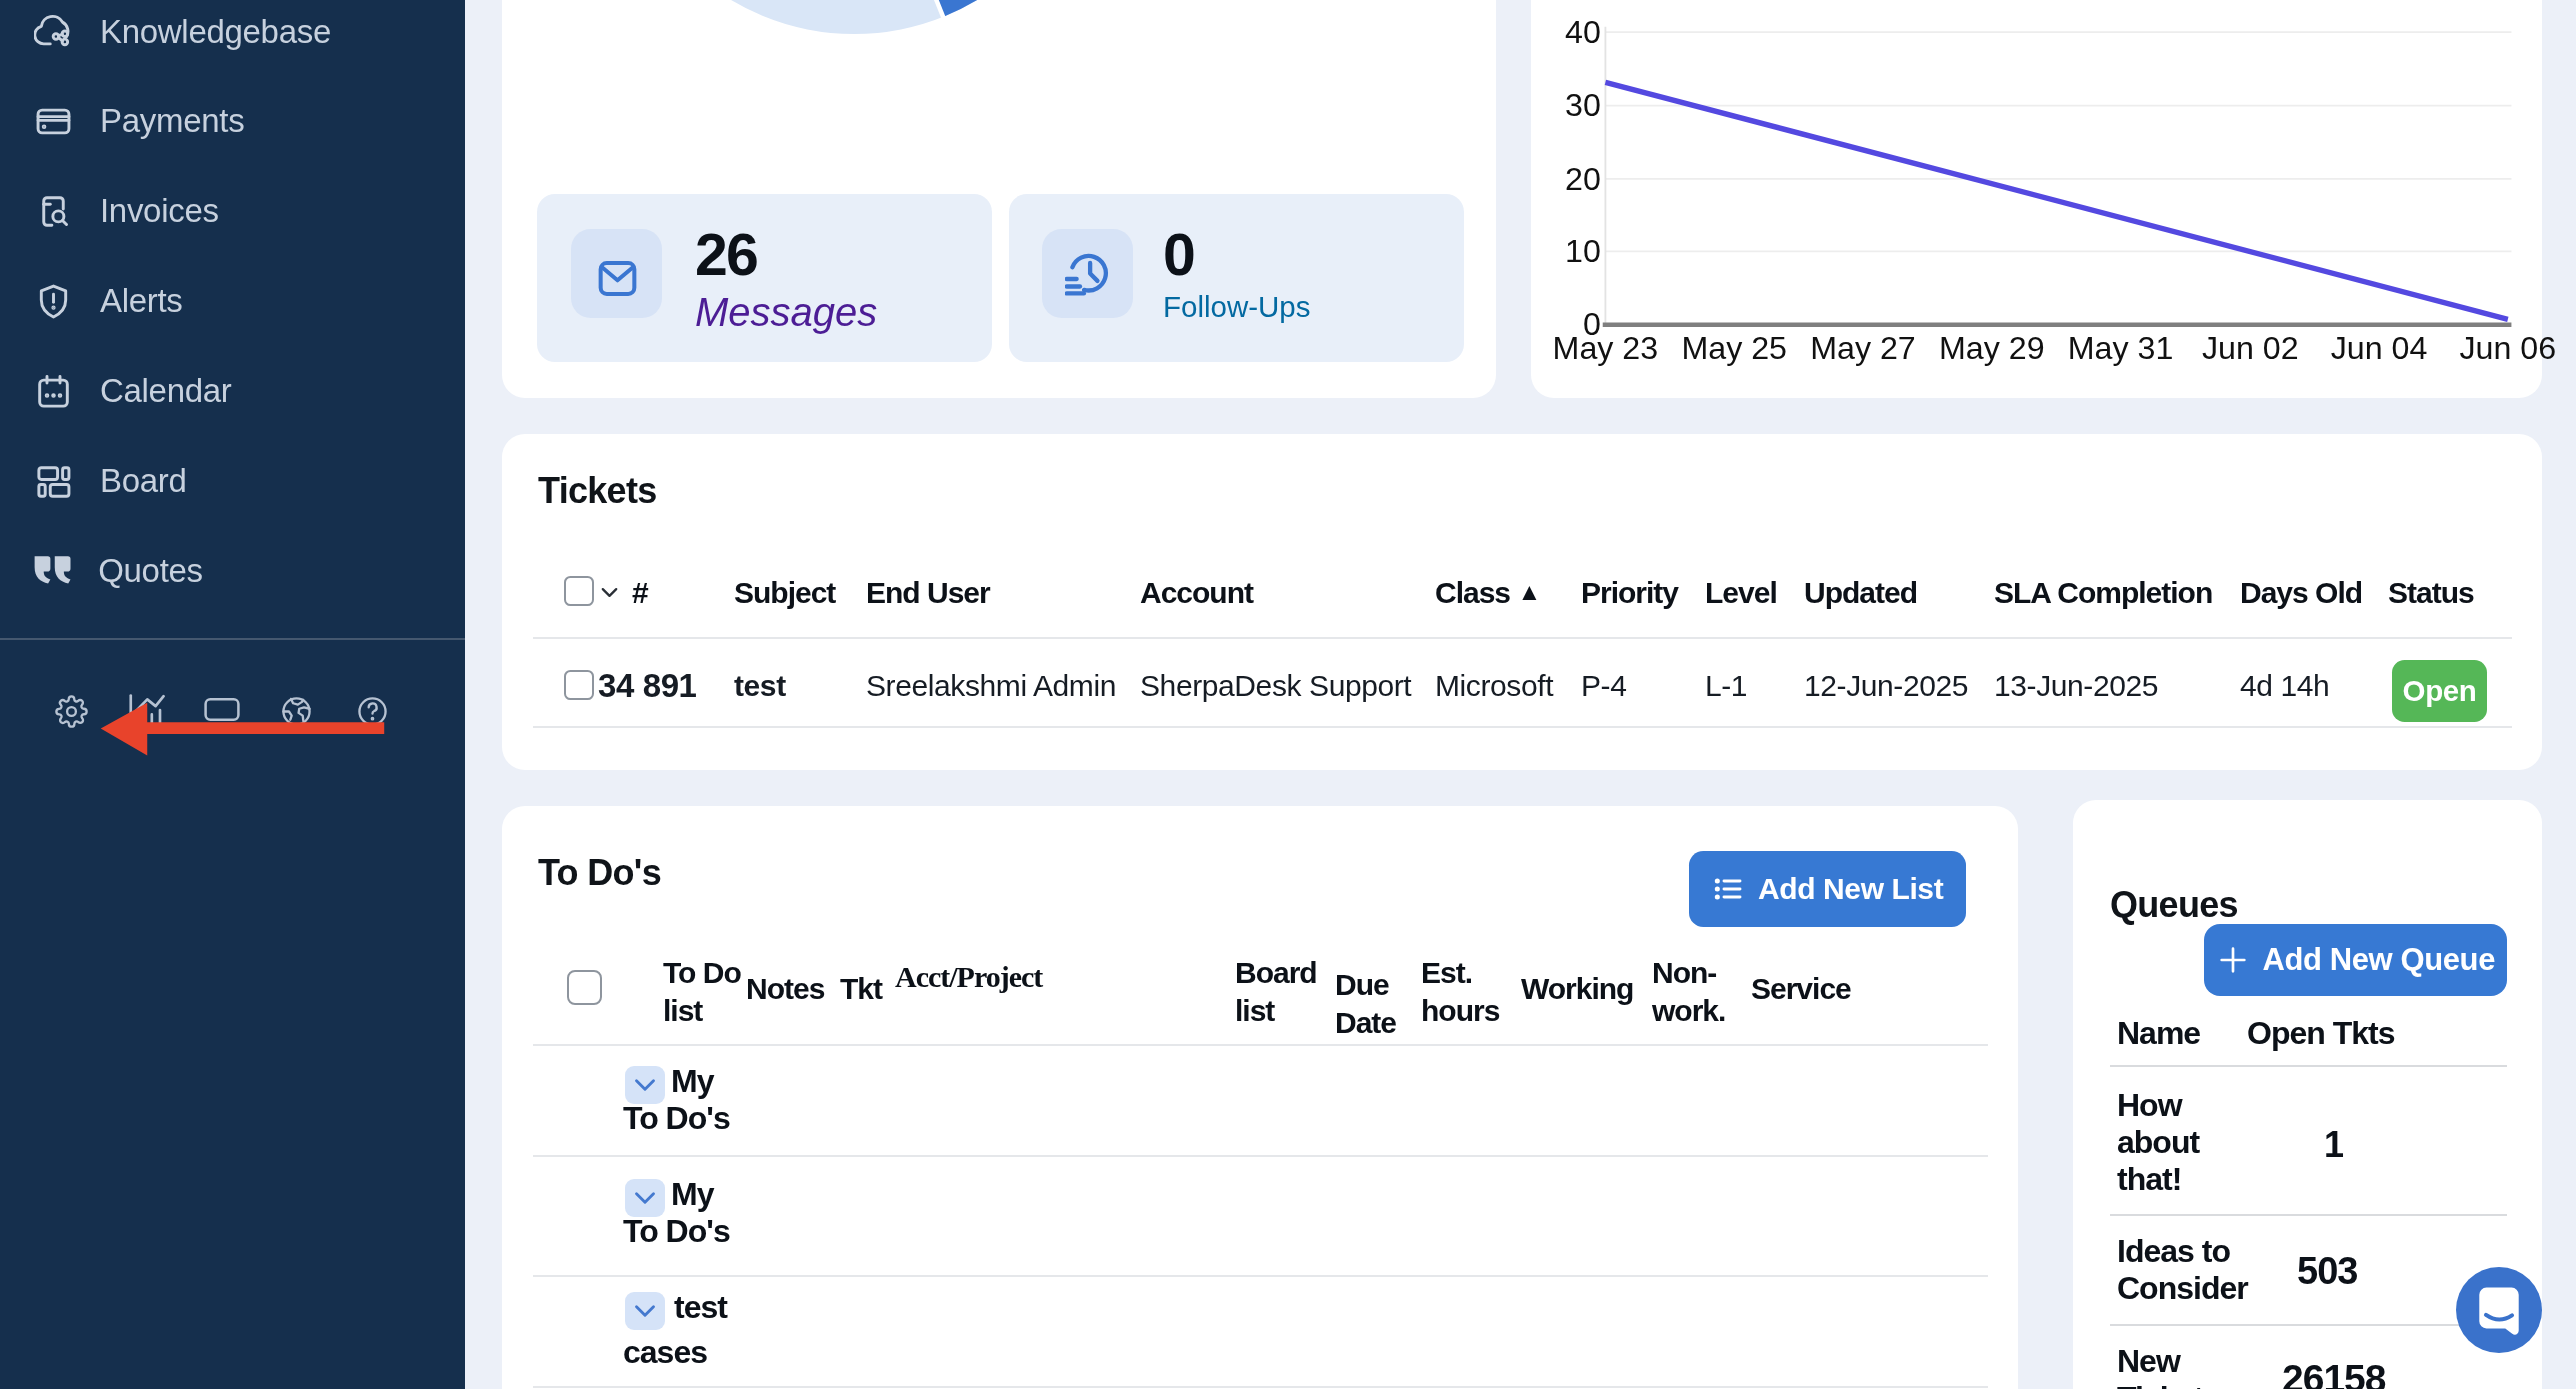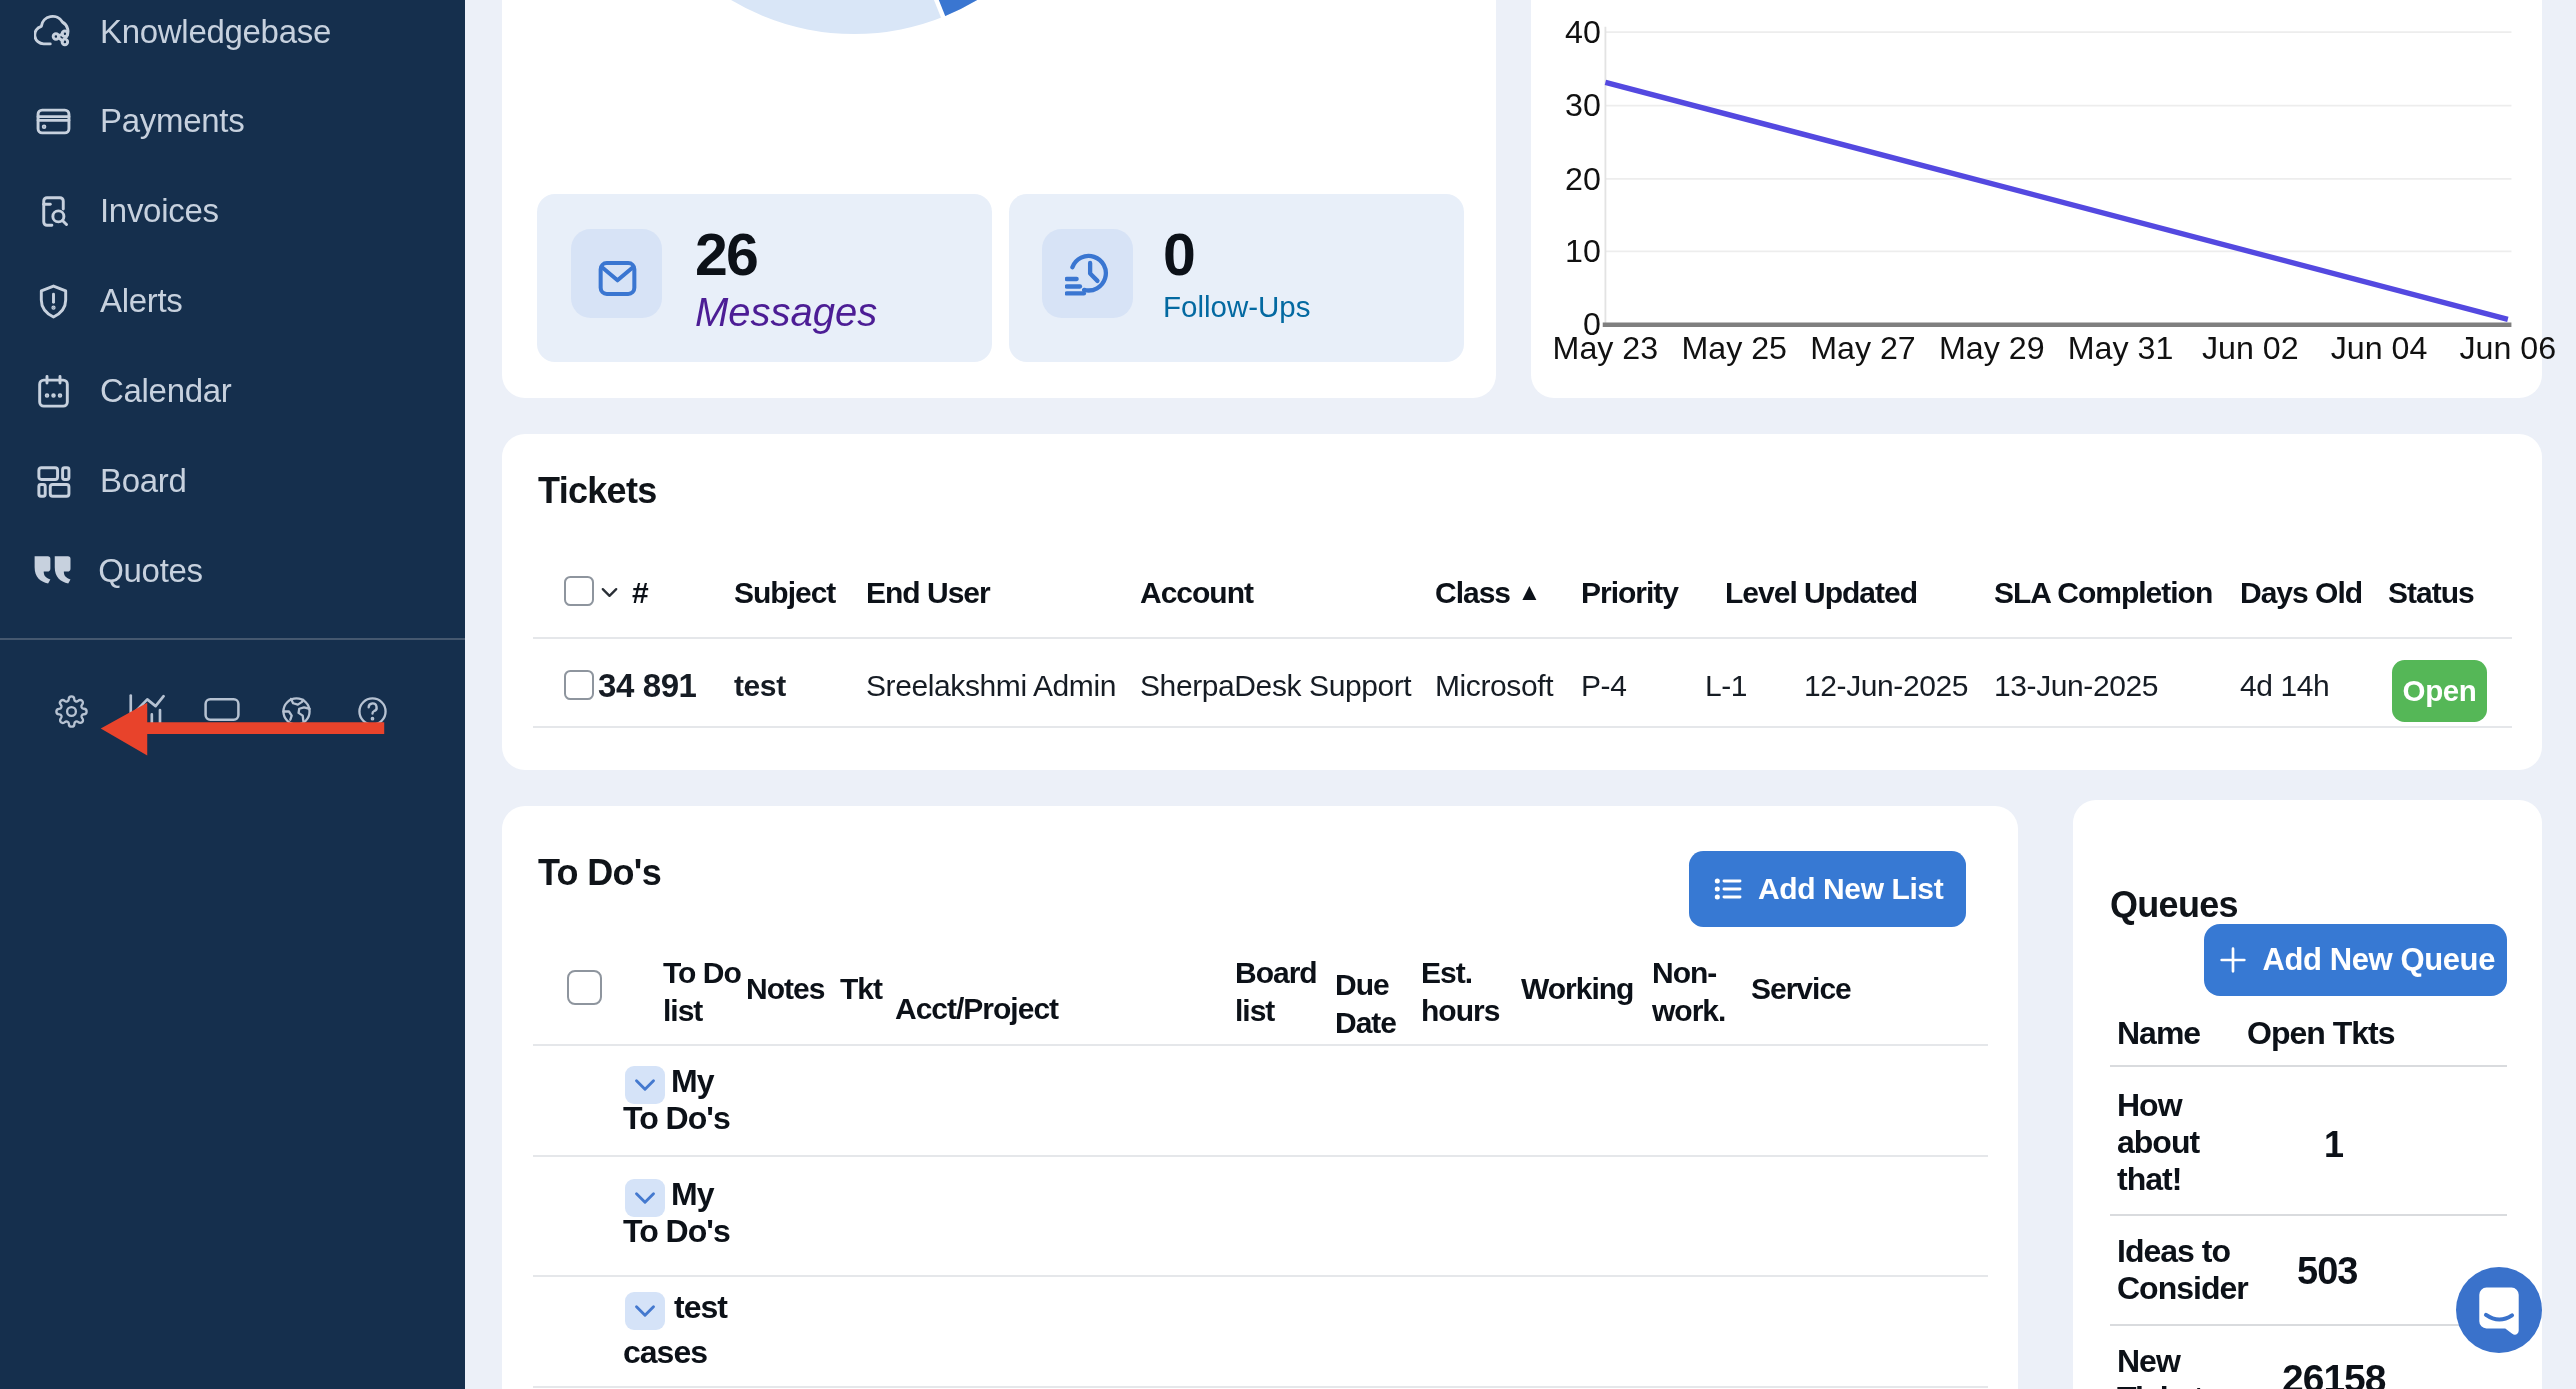--- a/index.html
+++ b/index.html
@@ -171,21 +171,21 @@
 <div class="cb" style="left:564px;top:576px;width:29.5px;height:29.5px;"></div>
 <svg class="abs" style="left:598px;top:583px;" width="23" height="18" viewBox="0 0 24 18" fill="none" stroke="#2a2f36" stroke-width="2.4" stroke-linecap="round" stroke-linejoin="round">
     <path d="M5 6 l7 7 l7 -7"></path>
   </svg>
 <div class="th" style="left:632px;top:576px;">#</div>
 <div class="th" style="left:734px;top:576px;">Subject</div>
 <div class="th" style="left:866px;top:576px;">End User</div>
 <div class="th" style="left:1140px;top:576px;">Account</div>
 <div class="th" style="left:1435px;top:576px;">Class <span style="font-size:24px;position:relative;top:-2.7px;">▲</span></div>
 <div class="th" style="left:1581px;top:576px;">Priority</div>
-<div class="th" style="left:1705px;top:576px;margin-left:20px;">Level</div>
+<div class="th" style="left:1705px;top:576px;">Level</div>
 <div class="th" style="left:1804px;top:576px;">Updated</div>
 <div class="th" style="left:1994px;top:576px;">SLA Completion</div>
 <div class="th" style="left:2240px;top:576px;">Days Old</div>
 <div class="th" style="left:2388px;top:576px;">Status</div>
 <div class="hline" style="left:533px;top:637px;width:1979px;"></div>
 <div class="cb" style="left:564px;top:670px;width:29.5px;height:29.5px;"></div>
 <div class="td" style="left:598px;top:667px;font-weight:bold;font-size:33px;">34 891</div>
 <div class="td" style="left:734px;top:669px;font-weight:bold;">test</div>
 <div class="td" style="left:866px;top:669px;">Sreelakshmi Admin</div>
 <div class="td" style="left:1140px;top:669px;">SherpaDesk Support</div>
@@ -206,21 +206,21 @@
       <circle cx="4" cy="6" r="0.8" fill="#fff"></circle>
       <circle cx="4" cy="12" r="0.8" fill="#fff"></circle>
       <circle cx="4" cy="18" r="0.8" fill="#fff"></circle>
     </svg>
   Add New List
 </div>
 <div class="cb" style="left:567px;top:970px;width:35px;height:35px;border-radius:8px;"></div>
 <div class="th" style="left:623px;top:954px;line-height:38px;margin-left:40px;">To Do<br>list</div>
 <div class="th" style="left:746px;top:972px;">Notes</div>
 <div class="th" style="left:840px;top:972px;">Tkt</div>
-<div class="th" style="left:895px;top:992px;">Acct/Project</div>
+<div class="th" style="left:895px;top:960px;font-family:Liberation Serif, serif;">Acct/Project</div>
 <div class="th" style="left:1235px;top:954px;line-height:38px;">Board<br>list</div>
 <div class="th" style="left:1335px;top:946px;line-height:38px;margin-top:20px;">Due<br>Date</div>
 <div class="th" style="left:1421px;top:954px;line-height:38px;">Est.<br>hours</div>
 <div class="th" style="left:1521px;top:972px;">Working</div>
 <div class="th" style="left:1652px;top:954px;line-height:38px;">Non-<br>work.</div>
 <div class="th" style="left:1751px;top:972px;">Service</div>
 <div class="hline" style="left:533px;top:1044px;width:1455px;"></div>
 
 <div class="chevbtn" style="left:625px;top:1066px;">
     <svg width="28" height="20.6" viewBox="0 0 31 23" fill="none" stroke="#4479cf" stroke-width="3.2" stroke-linecap="round" stroke-linejoin="round">

